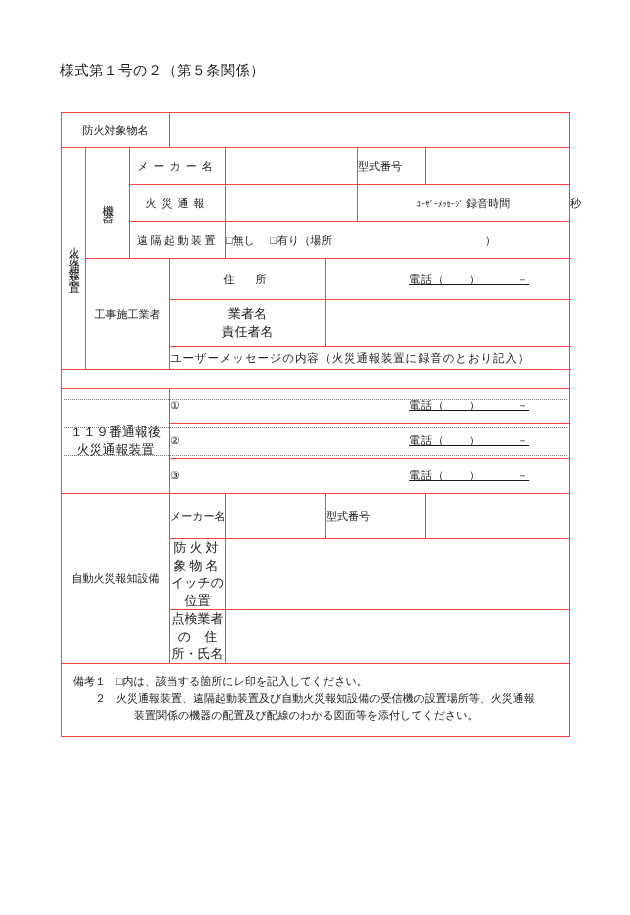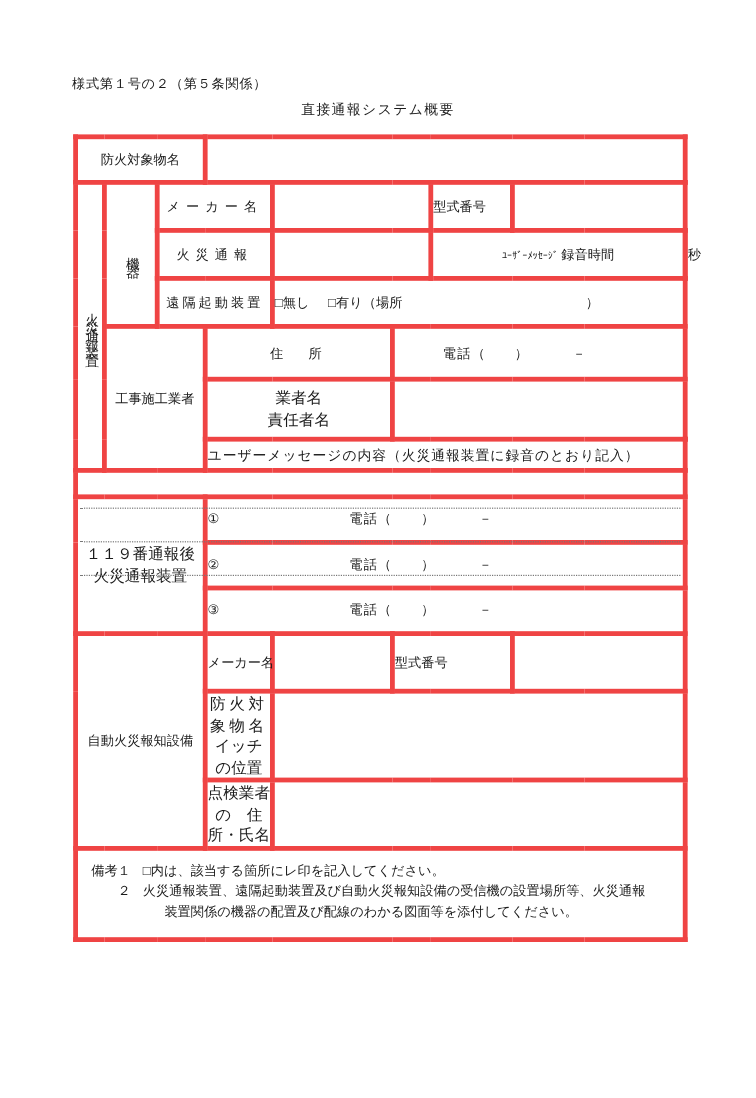--- a/index.html
+++ b/index.html
@@ -21,21 +21,21 @@
     left: 0; top: 0;
     width: 630px;
     height: 915px;
   }
 
   
   .form-no {
     position: absolute;
     left: 60px;
     top: 62px;
-    font-size: 11px;
+    font-size: 14px;
     letter-spacing: 0.6px;
     white-space: nowrap;
   }
   .doc-title {
     position: absolute;
     left: 0;
     top: 84px;
     width: 630px;
     text-align: center;
     font-size: 11.5px;
@@ -46,21 +46,21 @@
   .tbl {
     position: absolute;
     left: 61px;
     top: 112px;
     width: 508px;
     border-collapse: collapse;
     table-layout: fixed;
     font-size: 11px;
   }
   .tbl td {
-    border: 4px solid #ef4444;
+    border: 1px solid #ef4444;
     padding: 0;
     vertical-align: middle;
     height: 18px;
   }
   .cell-pad { padding: 3px 6px; }
 
   .c-center { text-align: center; }
   .c-left   { text-align: left; }
   .c-right  { text-align: right; }
 
@@ -96,23 +96,24 @@
   }
   .lbl-2line {
     line-height: 1.35;
     font-size: 13px;
   }
 
   .nowrap { white-space: nowrap; }
 
   .tel-line {
     display: block;
-    text-align: center;
+    text-align: right;
     letter-spacing: 1px;
     padding-right: 40px;
+    text-decoration: underline;
   }
 
   .paren-end {
     display: inline-block;
     padding-left: 150px;
   }
 
   .msg-head { padding: 3px 8px; font-size: 11.5px; letter-spacing: 0.8px; }
 
   .msg-body {
@@ -146,21 +147,20 @@
   }
   .note-txt { flex: 1 1 auto; }
   .note-txt .indent2 { display: block; padding-left: 18px; }
 </style>
 </head>
 <body>
 
 <div class="page">
 
   <div class="form-no">様式第１号の２（第５条関係）</div>
-  <div class="doc-title">直接通報システム概要</div>
 
   <table class="tbl">
     <colgroup>
       <col style="width:24px">
       <col style="width:44px">
       <col style="width:40px">
       <col style="width:56px">
       <col style="width:100px">
       <col style="width:32px">
       <col style="width:68px">

